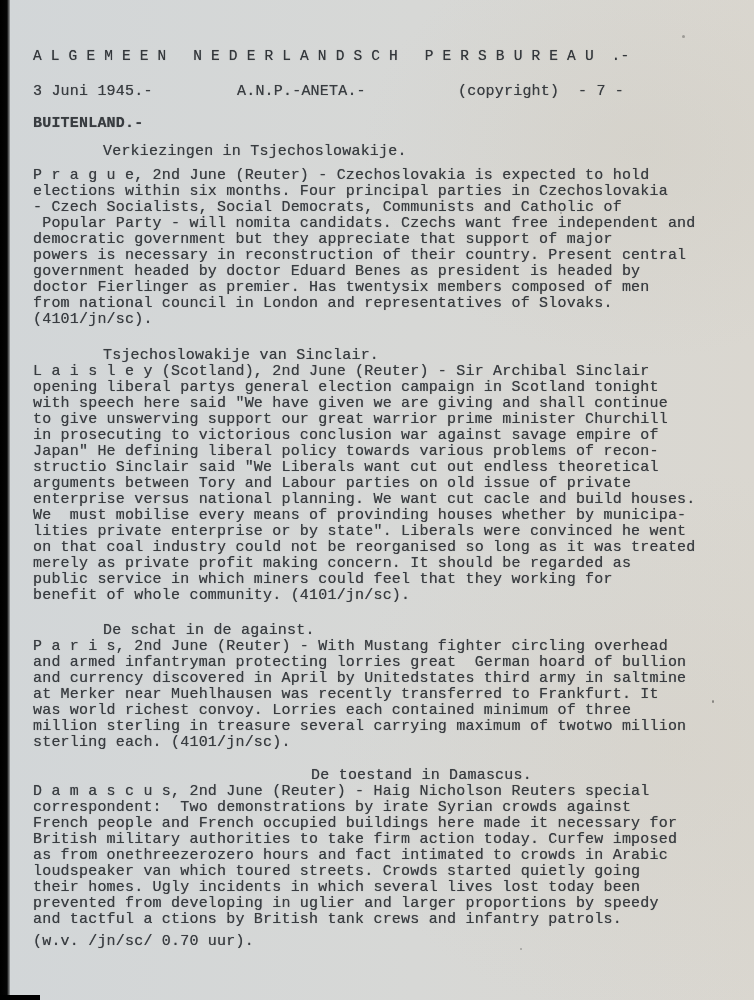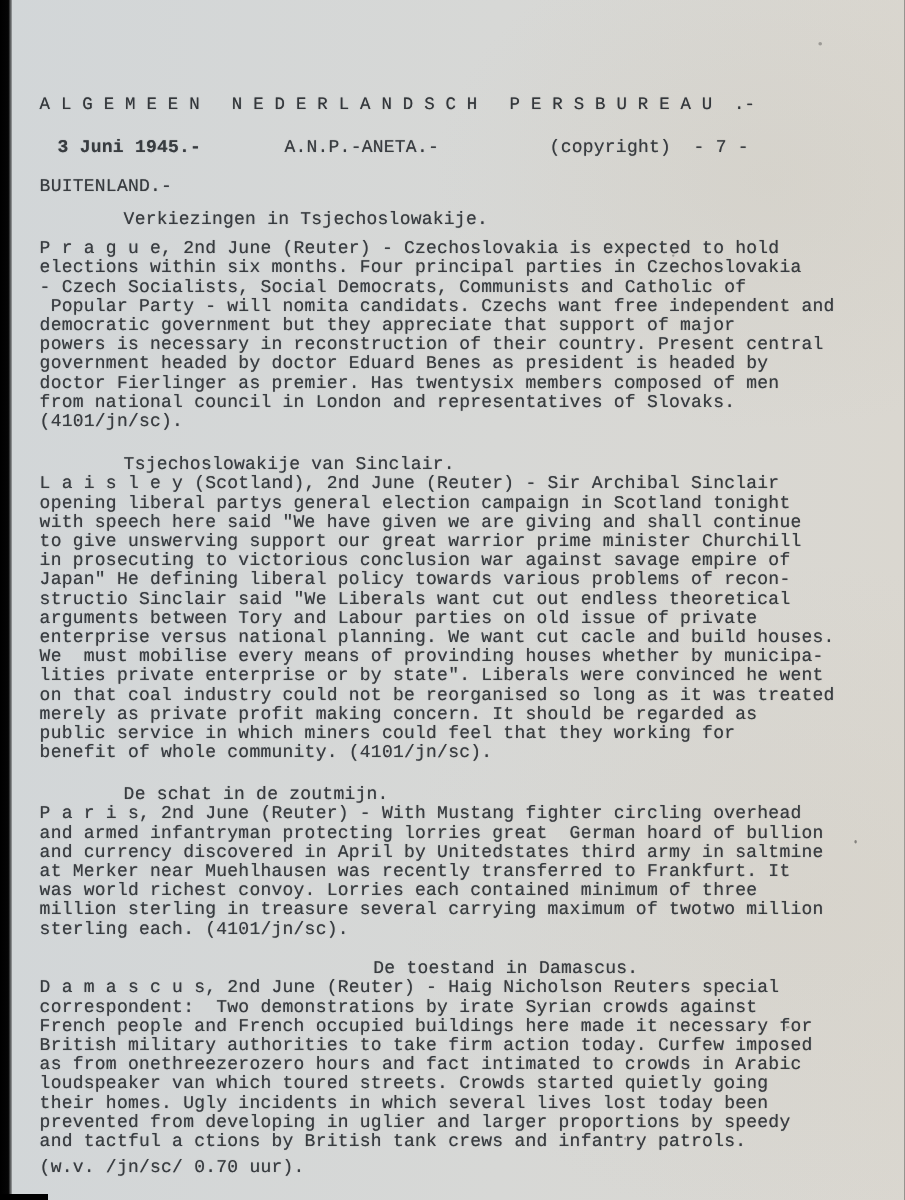--- a/index.html
+++ b/index.html
@@ -31,45 +31,45 @@
     position: absolute;
     left: 0; bottom: 0;
     width: 40px; height: 5px;
     background: #000;
   }
   .sheet {
     position: absolute;
     left: 0; top: 0;
     width: 754px; height: 1000px;
     box-sizing: border-box;
-    padding: 80px 14px 0 33px;
+    padding: 48px 14px 0 33px;
   }
   .typed {
     font-size: 15px;
     line-height: 16px;
     letter-spacing: 0.2px;
     text-shadow: 0 0 0.7px rgba(45,48,52,0.65);
     white-space: pre-wrap;
   }
   .masthead {
     margin: 0 0 20px 0;
     font-size: 14.5px;
     color: #33373b;
   }
   .dateline {
     position: relative;
     height: 16px;
     margin-bottom: 16px;
   }
   .dateline span { position: absolute; top: 0; }
-  .date       { left: 15px; font-weight: bold; }
+  .date       { left: 0; }
   .agency     { left: 204px; }
   .copyright  { left: 425px; }
   .pagenum    { left: 545px; }
-  .section { margin-bottom: 12px; }
+  .section { margin-bottom: 12px; font-weight: bold; }
   .article-heading { margin-left: 70px; }
   .a1 .article-heading { margin-bottom: 8px; }
   .a2 .article-heading { margin-top: 20px; }
   .a3 .article-heading { margin-top: 19px; }
   .a4 .article-heading { margin-top: 17px; text-align: center; }
   .footer-line { margin-top: 6px; }
   .speck {
     position: absolute;
     border-radius: 50%;
     background: rgba(45,45,45,0.35);
@@ -133,21 +133,21 @@
 enterprise versus national planning. We want cut cacle and build houses.
 We  must mobilise every means of provinding houses whether by municipa-
 lities private enterprise or by state". Liberals were convinced he went
 on that coal industry could not be reorganised so long as it was treated
 merely as private profit making concern. It should be regarded as
 public service in which miners could feel that they working for
 benefit of whole community. (4101/jn/sc).</div>
     </div>
 
     <div class="article a3">
-      <div class="typed article-heading">De schat in de zoutmijn.</div>
+      <div class="typed article-heading">De schat in de against.</div>
       <div class="typed article-body">P a r i s, 2nd June (Reuter) - With Mustang fighter circling overhead
 and armed infantryman protecting lorries great  German hoard of bullion
 and currency discovered in April by Unitedstates third army in saltmine
 at Merker near Muehlhausen was recently transferred to Frankfurt. It
 was world richest convoy. Lorries each contained minimum of three
 million sterling in treasure several carrying maximum of twotwo million
 sterling each. (4101/jn/sc).</div>
     </div>
 
     <div class="article a4">

